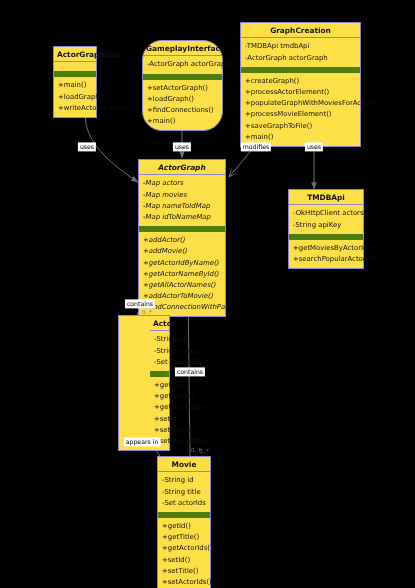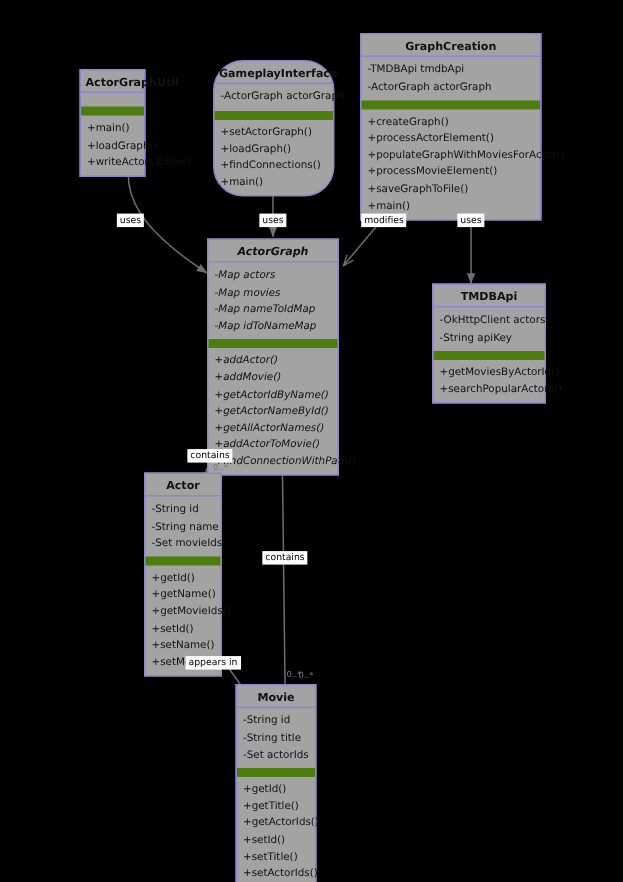--- a/index.html
+++ b/index.html
@@ -1,21 +1,21 @@
 <!DOCTYPE html>
 <html><head>
 <meta charset="utf-8">
 <style>
   html,body{margin:0;padding:0;background:#000;}
   body{width:415px;height:588px;position:relative;overflow:hidden;
        font-family:"DejaVu Sans","Liberation Sans",sans-serif;}
   #canvas{position:absolute;left:0;top:0;width:415px;height:588px;}
   svg.edges{position:absolute;left:0;top:0;width:415px;height:588px;pointer-events:none;}
 
-  .uml-class{position:absolute;background:#a3a3a3;border:1px solid #8F85CF;
+  .uml-class{position:absolute;background:#fde047;border:1px solid #8F85CF;
              box-sizing:border-box;box-shadow:0 0 0 0 rgba(0,0,0,0);}
   .uml-title{text-align:center;font-size:7.4px;font-weight:bold;color:#111;
              padding:3.5px 3px 3.5px 3px;border-bottom:1px solid #8F85CF;line-height:1;}
   .uml-attrs{border-bottom:6px solid #4d7c0f;padding:3px 4px 3px 4px;}
   .uml-ops{padding:3px 4px 3px 4px;}
   .uml-attrs.empty{padding:2px 4px;min-height:5px;}
   .uml-row{font-size:6.9px;color:#111;line-height:1.62;white-space:nowrap;}
 
   .edge-label{position:absolute;background:#FFFFFF;color:#000;font-size:6.2px;
               line-height:1;padding:1.5px 2px;white-space:nowrap;
@@ -116,21 +116,21 @@
     <div class="uml-attrs">
       <div class="uml-row">-OkHttpClient actors</div>
       <div class="uml-row">-String apiKey</div>
     </div>
     <div class="uml-ops">
       <div class="uml-row">+getMoviesByActorId()</div>
       <div class="uml-row">+searchPopularActors()</div>
     </div>
   </div>
 
-  <div class="uml-class" style="left:96px;top:315px;width:52px;">
+  <div class="uml-class" style="left:118px;top:315px;width:52px;padding-left:31px;">
     <div class="uml-title">Actor</div>
     <div class="uml-attrs">
       <div class="uml-row">-String id</div>
       <div class="uml-row">-String name</div>
       <div class="uml-row">-Set movieIds</div>
     </div>
     <div class="uml-ops">
       <div class="uml-row">+getId()</div>
       <div class="uml-row">+getName()</div>
       <div class="uml-row">+getMovieIds()</div>

